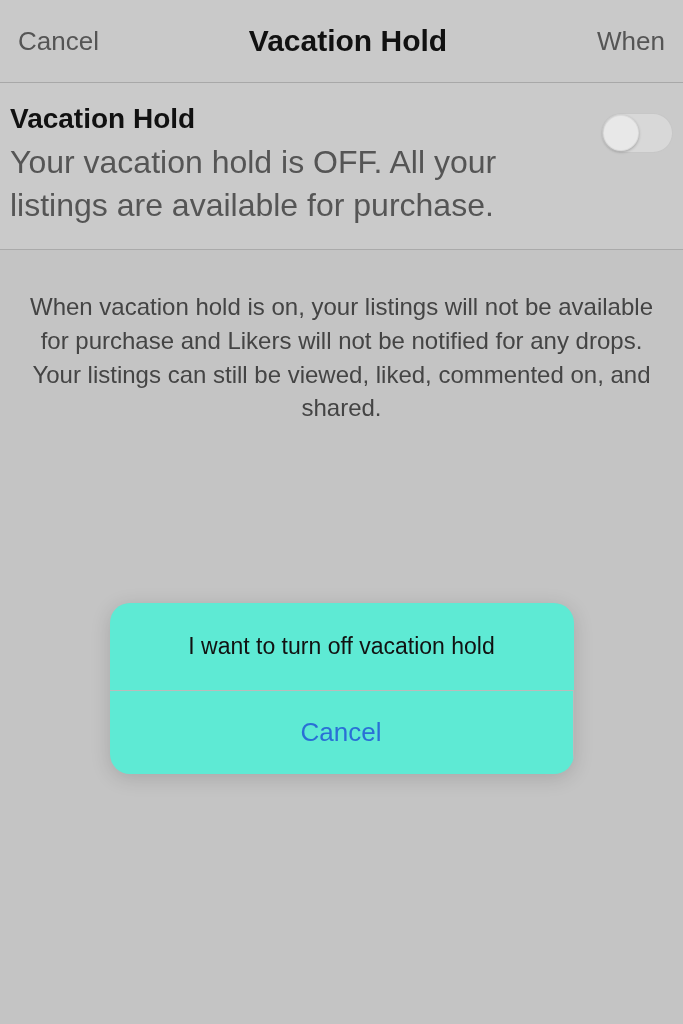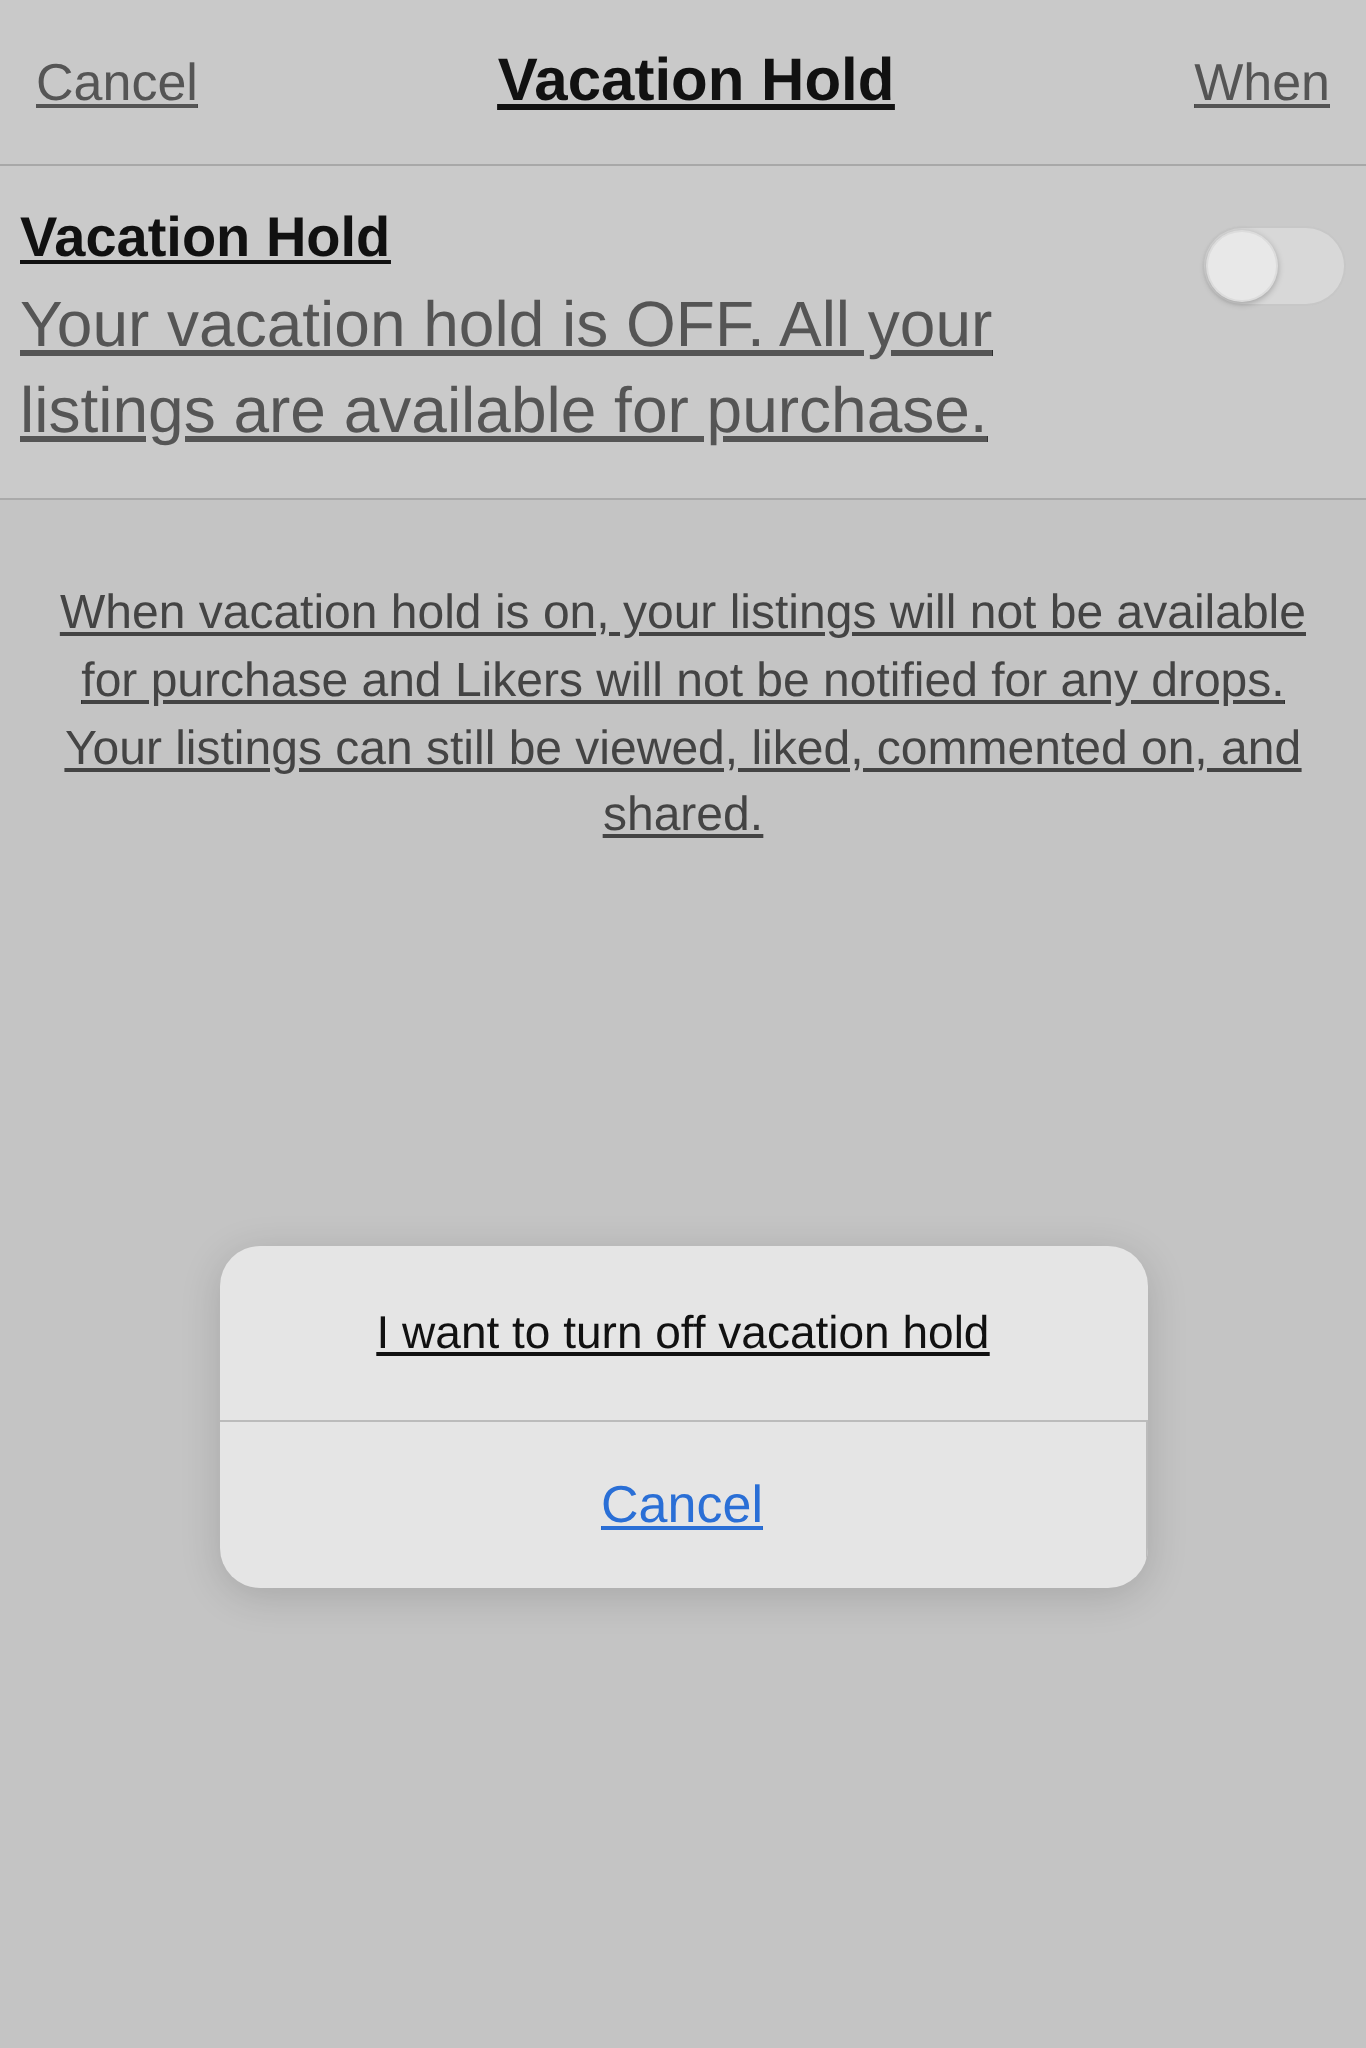--- a/index.html
+++ b/index.html
@@ -1,19 +1,18 @@
 <!DOCTYPE html>
 <html><head>
 <meta charset="utf-8">
 <style>
   * {
     margin: 0;
     padding: 0;
     box-sizing: border-box;
-    text-decoration: underline;
   }
   body {
     width: 683px;
     height: 1024px;
     background: #c4c4c4;
     font-family: -apple-system, BlinkMacSystemFont, "Helvetica Neue", Arial, sans-serif;
     position: relative;
     overflow: hidden;
   }
   .header {
@@ -89,25 +88,24 @@
     color: #444;
     line-height: 1.4;
     font-weight: 400;
   }
   .dialog {
     position: absolute;
     left: 50%;
     transform: translateX(-50%);
     top: 603px;
     width: 464px;
-    background: #e5e5e5;
+    background: #5eead4;
     border-radius: 20px;
     overflow: hidden;
     box-shadow: 0 4px 20px rgba(0,0,0,0.15);
-    margin-top: 20px;
   }
   .dialog-title {
     text-align: center;
     padding: 30px 20px;
     font-size: 23px;
     color: #111;
     font-weight: 400;
     border-bottom: 1px solid #bbb;
   }
   .dialog-buttons {

